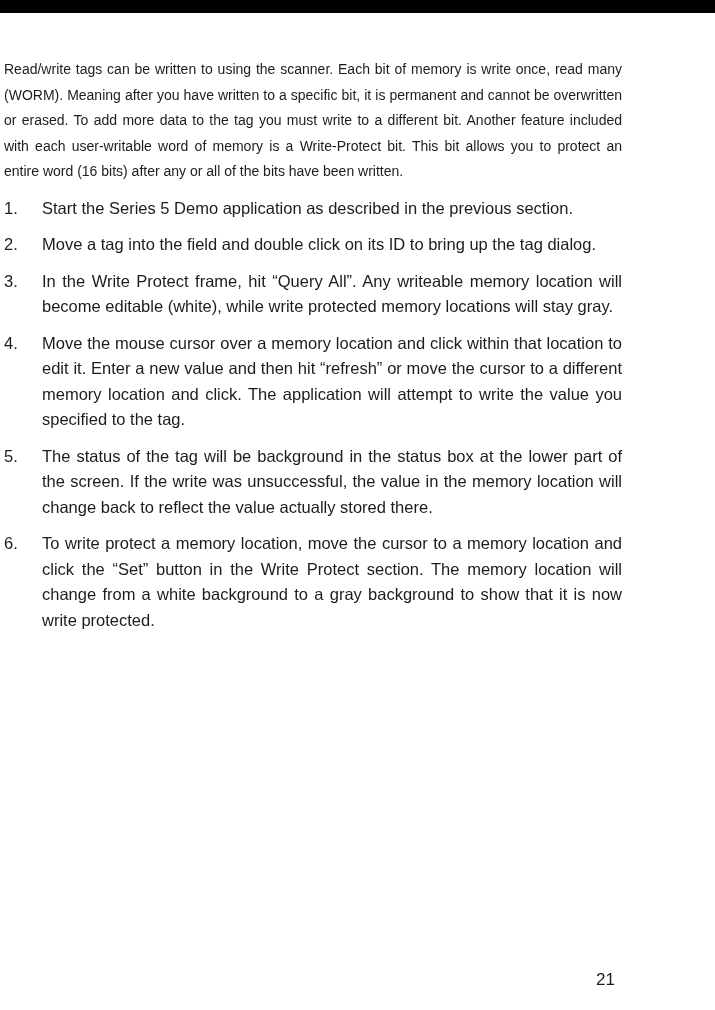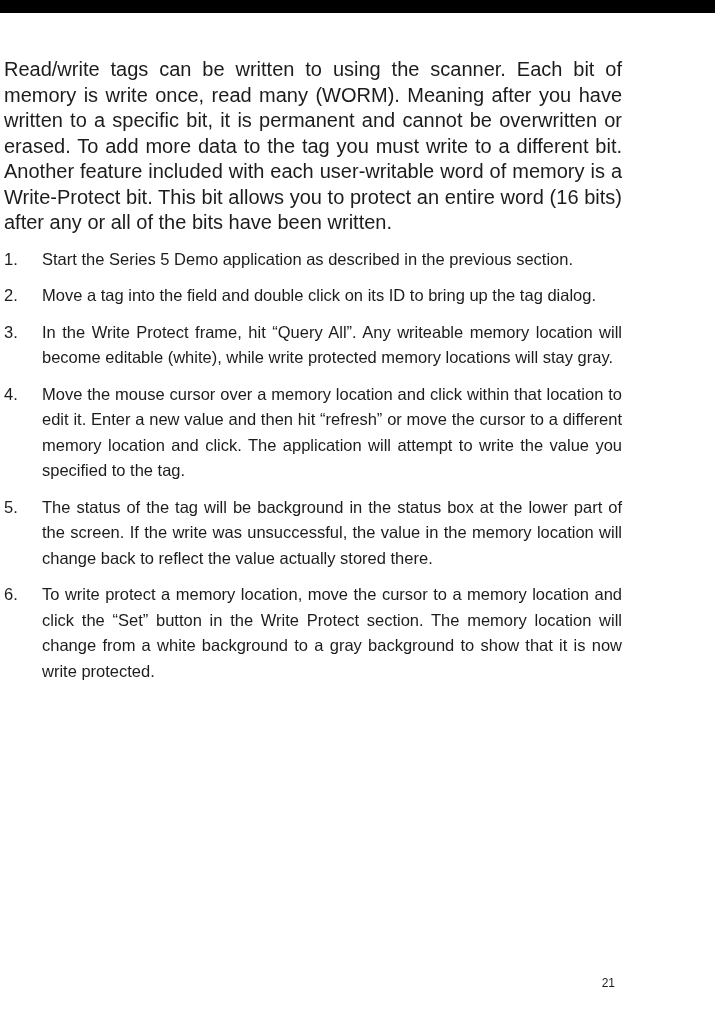--- a/index.html
+++ b/index.html
@@ -26,21 +26,21 @@
     .doc-title {
       margin-top: 42px;
       font-size: 21px;
       font-weight: bold;
       font-style: italic;
       color: #232323;
       letter-spacing: 0.2px;
     }
     .intro {
       margin-top: 44px;
-      font-size: 20px;
+      font-size: 14px;
       line-height: 25.5px;
       text-align: justify;
     }
     .list {
       margin-top: 2px;
     }
     .list-item {
       display: flex;
       margin-top: 11px;
       font-size: 16.5px;
@@ -51,21 +51,21 @@
       width: 38px;
     }
     .item-text {
       flex: 1;
       text-align: justify;
     }
     .page-number {
       position: absolute;
       right: 100px;
       bottom: 20px;
-      font-size: 12px;
+      font-size: 17px;
       color: #1c1c1c;
     }
   </style>
 </head>
 <body>
 
 <div class="top-bar"></div>
 
 <div class="content">
 

